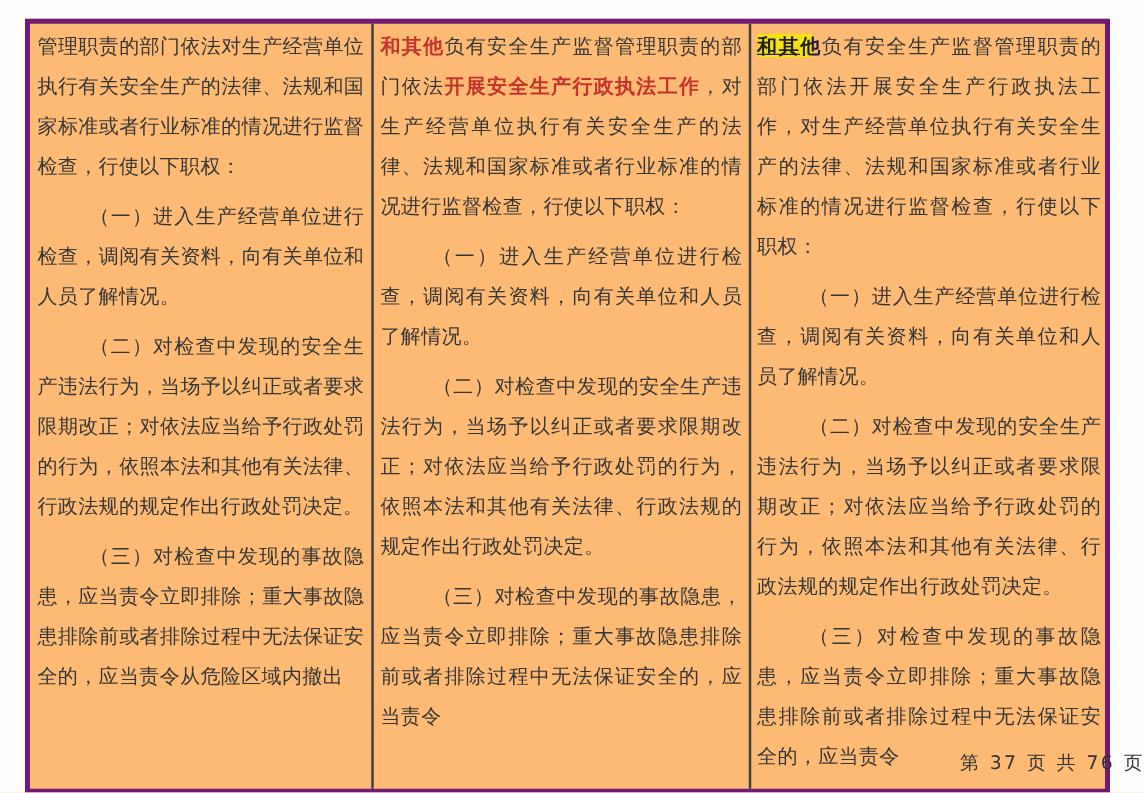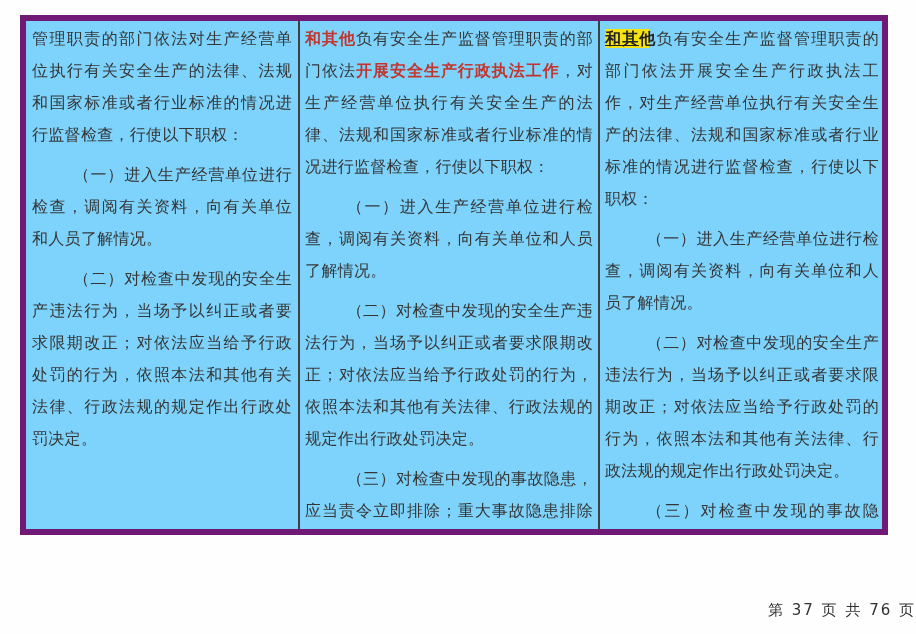--- a/index.html
+++ b/index.html
@@ -10,24 +10,24 @@
   }
   .page {
     position: relative;
     width: 916px; height: 634px;
     background: #fefefe;
     overflow: hidden;
   }
   .comparison-table {
     position: absolute;
     left: 20px; top: 15px;
-    width: 868px; height: 520px;
+    width: 868px; height: 620px;
     display: flex;
-    border: 6px solid #701a75;
-    background: #7dd3fc;
+    border: 4px solid #701a75;
+    background: #fdba74;
   }
   .table-column {
     height: 100%;
     overflow: hidden;
     font-size: 16px;
     line-height: 32px;
     letter-spacing: 0.3px;
     color: #363636;
     text-align: justify;
   }
@@ -55,20 +55,21 @@
 </style>
 </head>
 <body>
 
 <div class="page">
   <div class="comparison-table">
     <div class="table-column col-0">
         <p><span class="seg-normal">管理职责的部门依法对生产经营单位执行有关安全生产的法律、法规和国家标准或者行业标准的情况进行监督检查，行使以下职权：</span></p>
         <p class="indent"><span class="seg-normal">（一）进入生产经营单位进行检查，调阅有关资料，向有关单位和人员了解情况。</span></p>
         <p class="indent"><span class="seg-normal">（二）对检查中发现的安全生产违法行为，当场予以纠正或者要求限期改正；对依法应当给予行政处罚的行为，依照本法和其他有关法律、行政法规的规定作出行政处罚决定。</span></p>
+        <p class="indent"><span class="seg-normal">（三）对检查中发现的事故隐患，应当责令立即排除；重大事故隐患排除前或者排除过程中无法保证安全的，应当责令从危险区域内撤出</span></p>
       </div>
     <div class="table-column col-1">
         <p><span class="seg-red-bold">和其他</span><span class="seg-normal">负有安全生产监督管理职责的部门依法</span><span class="seg-red-bold">开展安全生产行政执法工作</span><span class="seg-normal">，对生产经营单位执行有关安全生产的法律、法规和国家标准或者行业标准的情况进行监督检查，行使以下职权：</span></p>
         <p class="indent"><span class="seg-normal">（一）进入生产经营单位进行检查，调阅有关资料，向有关单位和人员了解情况。</span></p>
         <p class="indent"><span class="seg-normal">（二）对检查中发现的安全生产违法行为，当场予以纠正或者要求限期改正；对依法应当给予行政处罚的行为，依照本法和其他有关法律、行政法规的规定作出行政处罚决定。</span></p>
         <p class="indent"><span class="seg-normal">（三）对检查中发现的事故隐患，应当责令立即排除；重大事故隐患排除前或者排除过程中无法保证安全的，应当责令</span></p>
       </div>
     <div class="table-column col-2">
         <p><span class="seg-bold-highlight">和其</span><span class="seg-bold-highlight-half">他</span><span class="seg-normal">负有安全生产监督管理职责的部门依法开展安全生产行政执法工作，对生产经营单位执行有关安全生产的法律、法规和国家标准或者行业标准的情况进行监督检查，行使以下职权：</span></p>
         <p class="indent"><span class="seg-normal">（一）进入生产经营单位进行检查，调阅有关资料，向有关单位和人员了解情况。</span></p>

